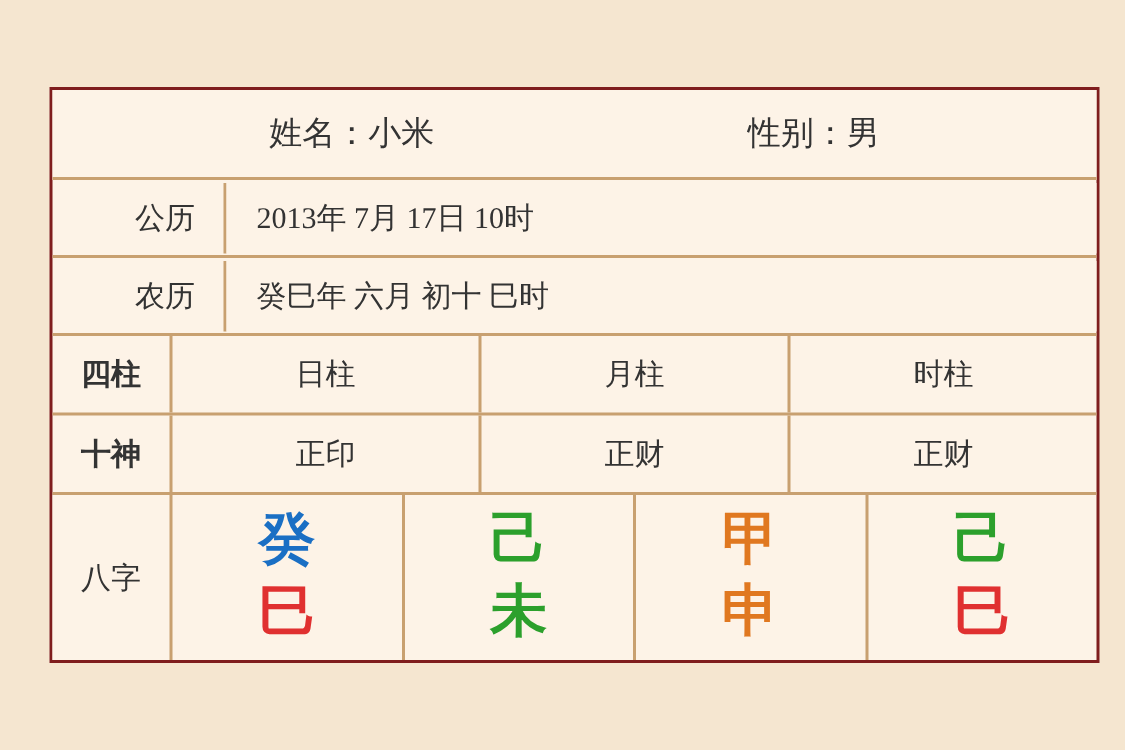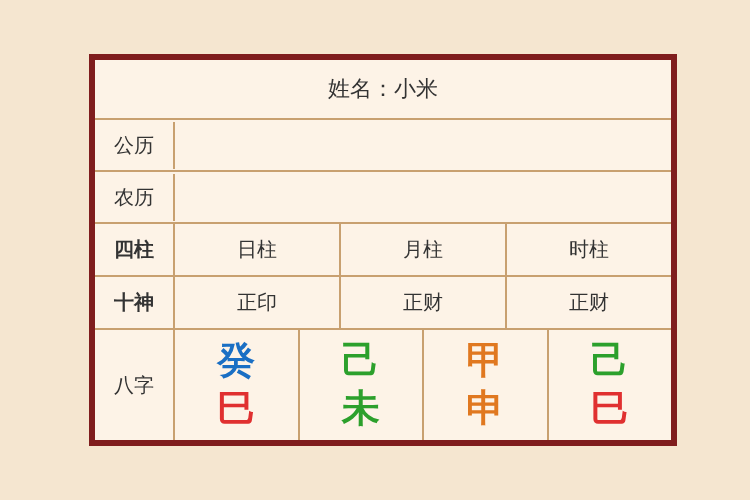--- a/index.html
+++ b/index.html
@@ -6,40 +6,41 @@
     body {
       background: #f5e6d0;
       display: flex;
       justify-content: center;
       align-items: center;
       width: 750px;
       height: 500px;
       font-family: "SimSun", "STSong", serif;
     }
     .container {
-      width: 588px;
+      width: 700px;
       background: #fdf3e7;
-      border: 6px solid #7f1d1d;
+      border: 2px solid #7f1d1d;
       margin-left: 16px;
     }
     .header-row {
       display: flex;
       justify-content: space-around;
       align-items: center;
       padding: 14px 40px;
       border-bottom: 2px solid #c8a070;
       font-size: 22px;
       color: #333;
       background: #fdf3e7;
     }
     .info-row {
       display: flex;
       align-items: center;
       border-bottom: 2px solid #c8a070;
       min-height: 52px;
+      padding-left: 36px;
     }
     .label-cell {
       width: 80px;
       min-width: 80px;
       text-align: center;
       font-size: 20px;
       color: #333;
       padding: 10px 0;
       border-right: 2px solid #c8a070;
       background: #fdf3e7;
@@ -113,28 +114,31 @@
     .color-orange { color: #e07820; }
     .color-red { color: #e03030; }
   </style>
 </head>
 <body>
 
 <div class="container">
 
   <div class="header-row">
     <span>姓名：小米</span>
+    <span>性别：男</span>
   </div>
 
   <div class="info-row">
     <div class="label-cell">公历</div>
+    <div class="value-cell">2013年 7月 17日 10时</div>
   </div>
 
   <div class="info-row">
     <div class="label-cell">农历</div>
+    <div class="value-cell">癸巳年 六月 初十 巳时</div>
   </div>
 
   <div class="table-row">
     <div class="table-cell">四柱</div>
     <div class="table-cell">日柱</div>
     <div class="table-cell">月柱</div>
     <div class="table-cell">时柱</div>
   </div>
 
   <div class="table-row">

